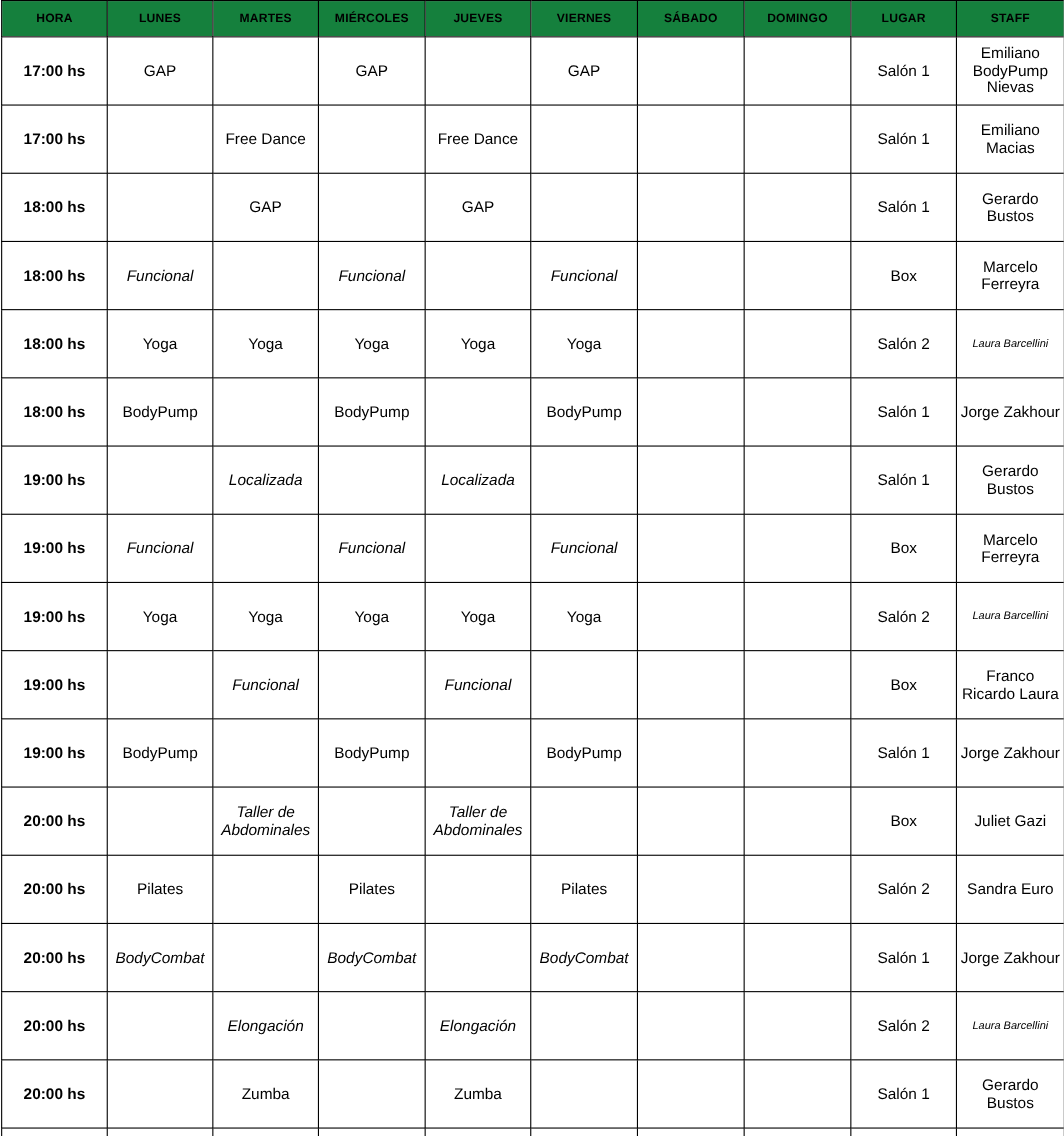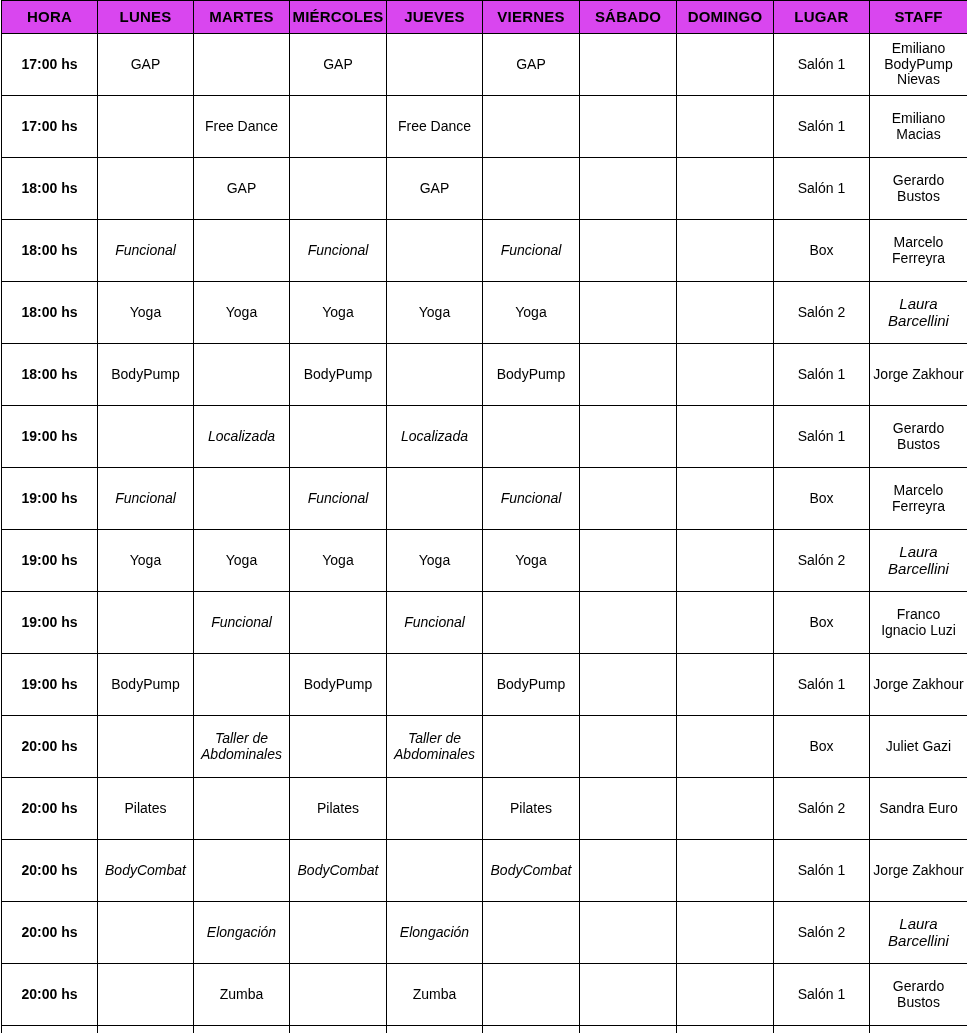--- a/index.html
+++ b/index.html
@@ -24,22 +24,22 @@
   table.schedule th,
   table.schedule td {
     border: 1px solid #000000;
     text-align: center;
     vertical-align: middle;
     padding: 2px 3px;
     line-height: 1.12;
     overflow: hidden;
   }
   table.schedule thead th {
-    background: #d946ef;
-    font-size: 15px;
+    background: #15803d;
+    font-size: 11px;
     font-weight: bold;
     letter-spacing: 0.2px;
     height: 26px;
     padding: 3px 2px;
   }
   table.schedule tbody td {
     height: 57px;
     font-size: 14px;
   }
   
@@ -48,21 +48,21 @@
   col.c-day-wide { width: 97px; }
   col.c-lugar    { width: 96px; }
   col.c-staff    { width: 98px; }
 
   td.hora   { font-size: 14px; font-weight: bold; }
   td.lugar  { font-size: 14px; }
   td.staff  { font-size: 14px; }
 
   
   td.sz-sm   { font-size: 11px; font-style: italic; }
-  td.staff.sz-sm { font-size: 15px; }
+  td.staff.sz-sm { font-size: 10px; }
 
   td.empty { }
 </style>
 </head>
 <body>
 
 <div id="schedule-wrap">
   <table class="schedule">
     <colgroup>
       <col class="c-hora">
@@ -202,21 +202,21 @@
         <tr>
           <td class="hora">19:00 hs</td>
           <td class="classcell empty"></td>
           <td class="classcell sz-sm">Funcional</td>
           <td class="classcell empty"></td>
           <td class="classcell sz-sm">Funcional</td>
           <td class="classcell empty"></td>
           <td class="classcell empty"></td>
           <td class="classcell empty"></td>
           <td class="lugar">Box</td>
-          <td class="staff">Franco Ignacio Luzi</td>
+          <td class="staff">Franco Ricardo Laura</td>
         </tr>
         <tr>
           <td class="hora">19:00 hs</td>
           <td class="classcell">BodyPump</td>
           <td class="classcell empty"></td>
           <td class="classcell">BodyPump</td>
           <td class="classcell empty"></td>
           <td class="classcell">BodyPump</td>
           <td class="classcell empty"></td>
           <td class="classcell empty"></td>

